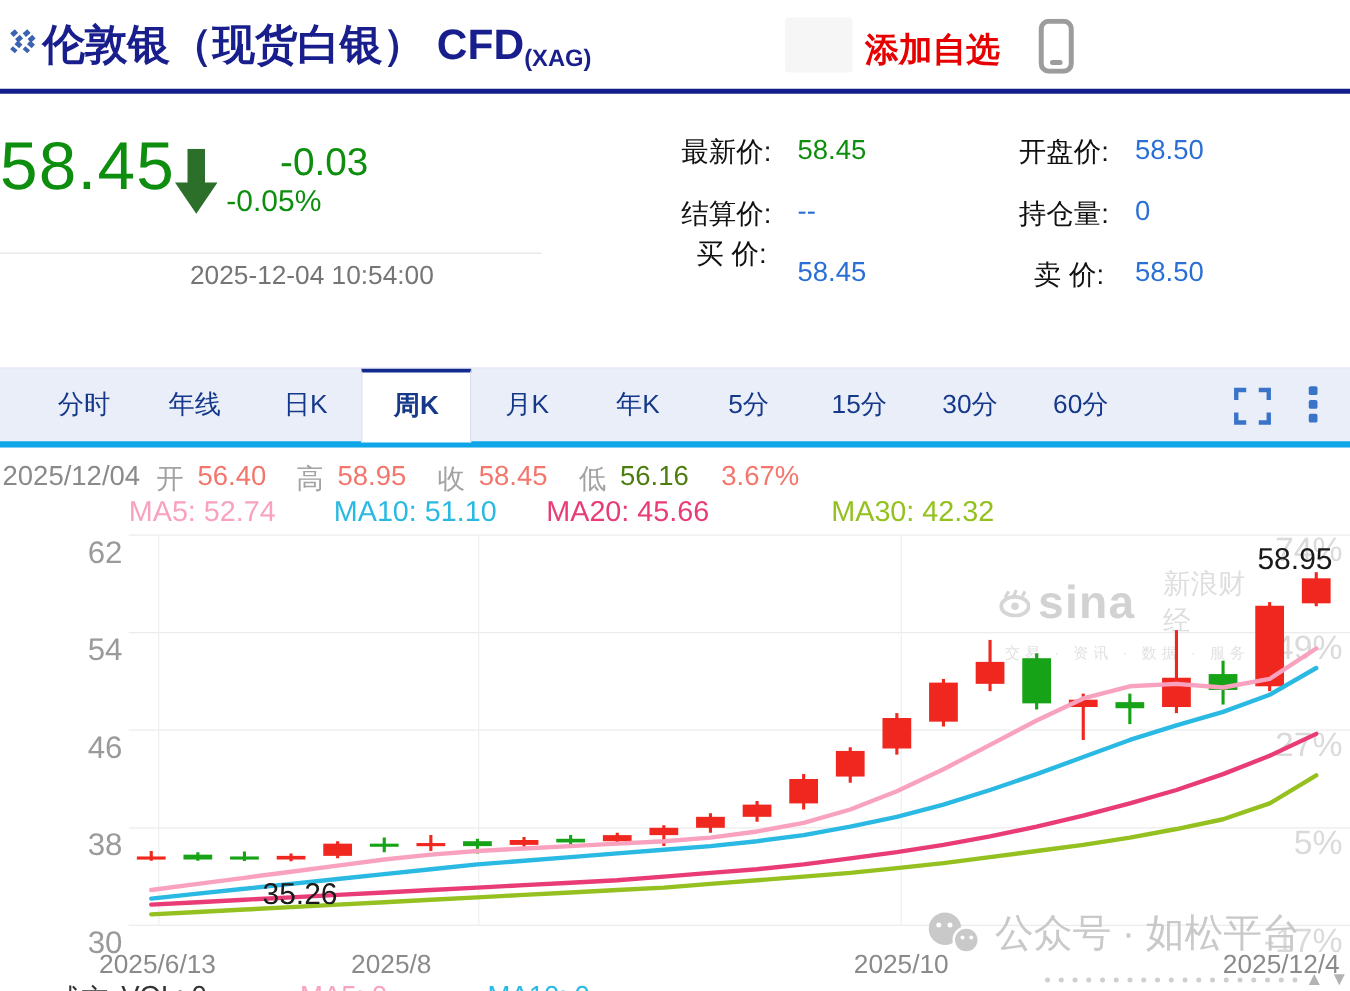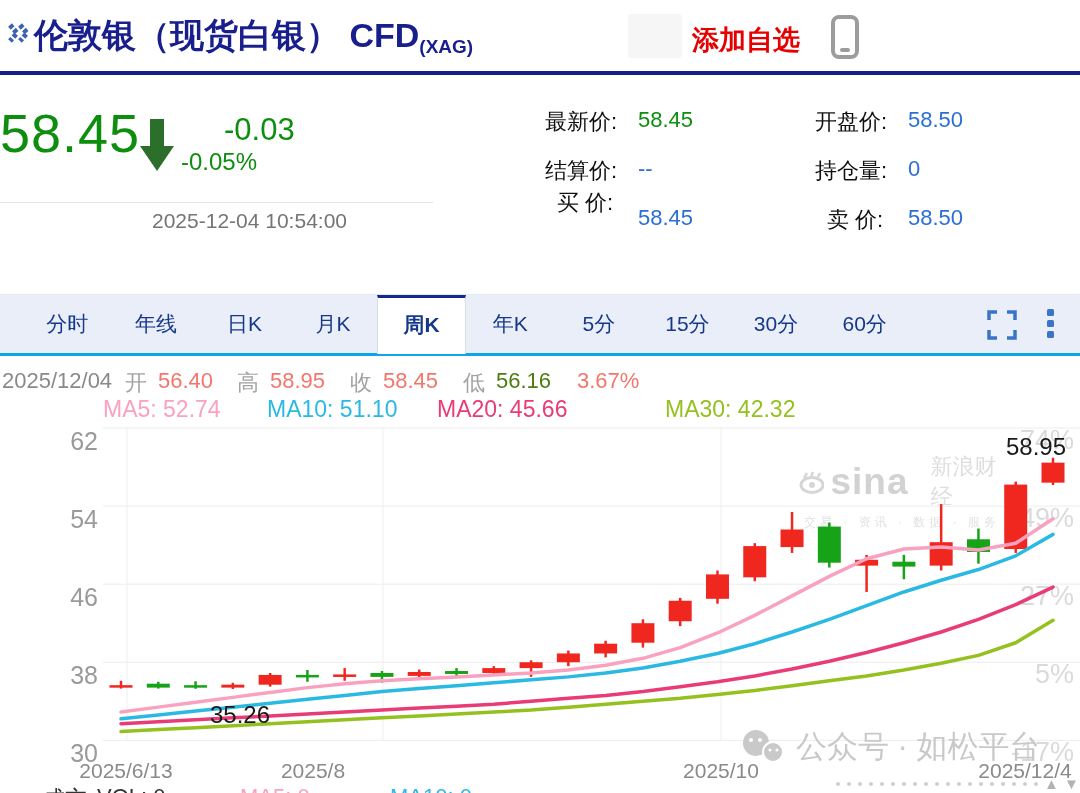--- a/index.html
+++ b/index.html
@@ -21,21 +21,21 @@
   .chg{left:181px;top:112px;font-size:31px;color:#0e8e0e;margin-left:43px;}
   .chgp{left:181px;top:148px;font-size:24px;color:#0e8e0e;}
   .q-hr{left:0;top:202px;width:433px;height:1px;background:#e5e5e5;}
   .q-ts{left:108px;top:209px;font-size:21px;color:#757575;margin-left:44px;}
   .qlab{font-size:22px;color:#111;white-space:pre;}
   .qval{font-size:22px;}
   .green{color:#0e8e0e;} .blue{color:#2a6fd6;}
 
   
   .tabbar{left:0;top:294px;width:1080px;height:58px;background:#e9eef8;
-          border-top:1px solid #e3e9f5;border-bottom:3px solid #0ea5e9;}
+          border-top:1px solid #e3e9f5;border-bottom:5px solid #0ea5e9;}
   .tabrow{position:absolute;left:23px;top:0;display:flex;}
   .tab{width:88.6px;height:58px;line-height:58px;text-align:center;font-size:21px;color:#15388a;cursor:pointer;}
   .tab.active{position:relative;height:59px;background:#fff;border-top:3px solid #122a8d;
               border-left:1px solid #d9dfea;border-right:1px solid #d9dfea;
               line-height:54px;font-weight:700;box-sizing:border-box;}
 
   
   .ohlc span{position:absolute;top:368px;font-size:22px;white-space:nowrap;}
   .c-date{color:#8a8a8a;} .c-lab{color:#a3a3a3;} .c-red{color:#f3766c;} .c-grn{color:#4d7c0f;}
   .ma-leg{top:396px;font-size:23px;white-space:nowrap;}
@@ -99,22 +99,22 @@
       <span class="abs qval blue" style="left: 638px; top: 205px;">58.45</span>
       <span class="abs qlab" style="left: 827px; top: 205px;">卖 价:</span>
       <span class="abs qval blue" style="left: 908px; top: 205px;">58.50</span>
     </div>
 
   <div class="abs tabbar">
     <div class="tabrow" id="tabs">
         <div class="tab">分时</div>
         <div class="tab">年线</div>
         <div class="tab">日K</div>
+        <div class="tab active">周K</div>
         <div class="tab">月K</div>
-        <div class="tab active">周K</div>
         <div class="tab">年K</div>
         <div class="tab">5分</div>
         <div class="tab">15分</div>
         <div class="tab">30分</div>
         <div class="tab">60分</div>
       </div>
     <svg class="abs" style="left:986px;top:14px;" width="32" height="32">
       <path d="M3 11 V3 H11 M21 3 H29 V11 M29 21 V29 H21 M11 29 H3 V21" fill="none" stroke="#3a74c9" stroke-width="3.5"></path>
     </svg>
     <svg class="abs" style="left:1046px;top:13px;" width="10" height="32">

